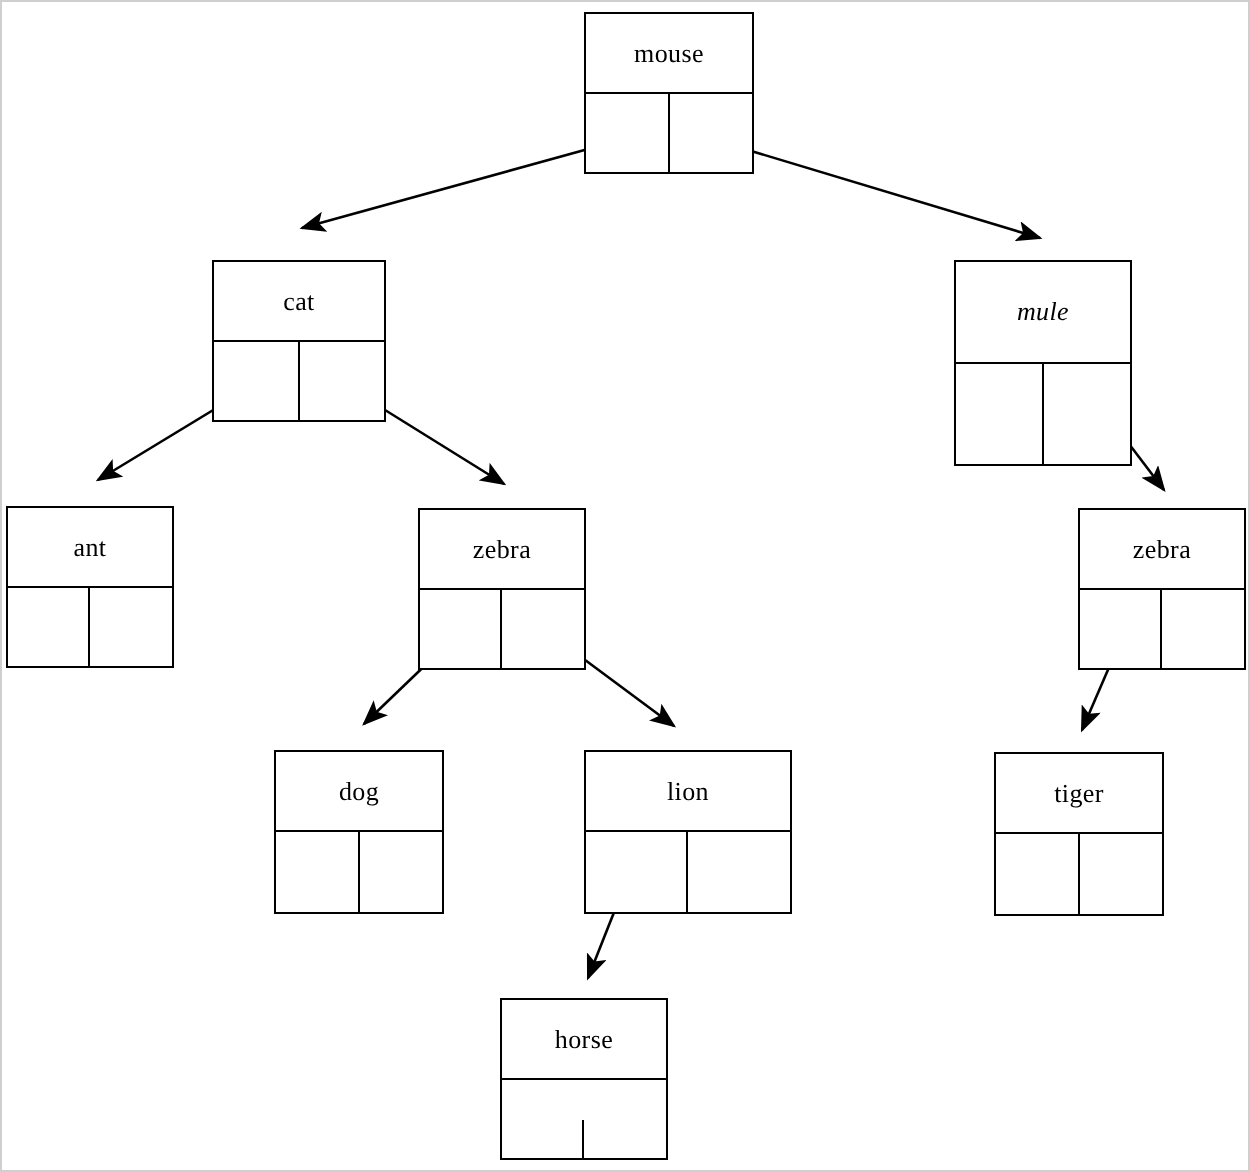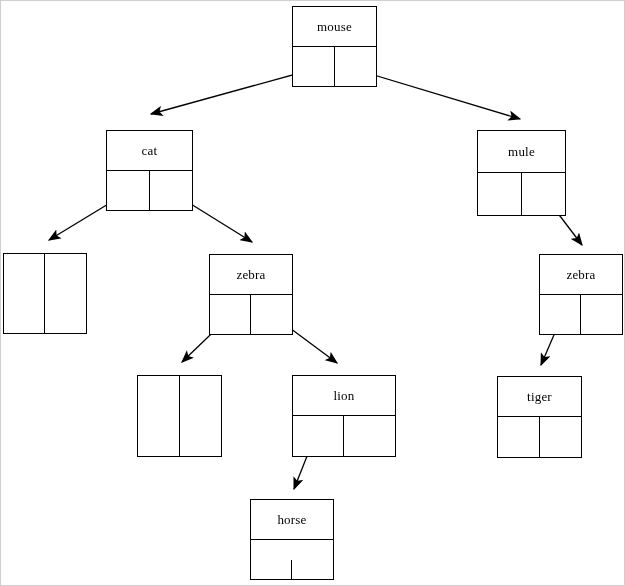--- a/index.html
+++ b/index.html
@@ -91,48 +91,50 @@
           <div class="ptr-cell right"></div>
         </div>
       </div>
       <div class="node" style="left: 105px; top: 129px; width: 87px; height: 81px;">
         <div class="node-label">cat</div>
         <div class="node-ptrs">
           <div class="ptr-cell left"></div>
           <div class="ptr-cell right"></div>
         </div>
       </div>
-      <div class="node" style="left: 476px; top: 129px; width: 89px; height: 86px;">
+      <div class="node" style="left: 476px; top: 129px; width: 89px; height: 103px; font-style: italic;">
         <div class="node-label">mule</div>
         <div class="node-ptrs">
           <div class="ptr-cell left"></div>
           <div class="ptr-cell right"></div>
         </div>
       </div>
       <div class="node" style="left: 2px; top: 252px; width: 84px; height: 81px;">
+        <div class="node-label">ant</div>
         <div class="node-ptrs">
           <div class="ptr-cell left"></div>
           <div class="ptr-cell right"></div>
         </div>
       </div>
       <div class="node" style="left: 208px; top: 253px; width: 84px; height: 81px;">
         <div class="node-label">zebra</div>
         <div class="node-ptrs">
           <div class="ptr-cell left"></div>
           <div class="ptr-cell right"></div>
         </div>
       </div>
       <div class="node" style="left: 538px; top: 253px; width: 84px; height: 81px;">
         <div class="node-label">zebra</div>
         <div class="node-ptrs">
           <div class="ptr-cell left"></div>
           <div class="ptr-cell right"></div>
         </div>
       </div>
       <div class="node" style="left: 136px; top: 374px; width: 85px; height: 82px;">
+        <div class="node-label">dog</div>
         <div class="node-ptrs">
           <div class="ptr-cell left"></div>
           <div class="ptr-cell right"></div>
         </div>
       </div>
       <div class="node" style="left: 291px; top: 374px; width: 104px; height: 82px;">
         <div class="node-label">lion</div>
         <div class="node-ptrs">
           <div class="ptr-cell left"></div>
           <div class="ptr-cell right"></div>

